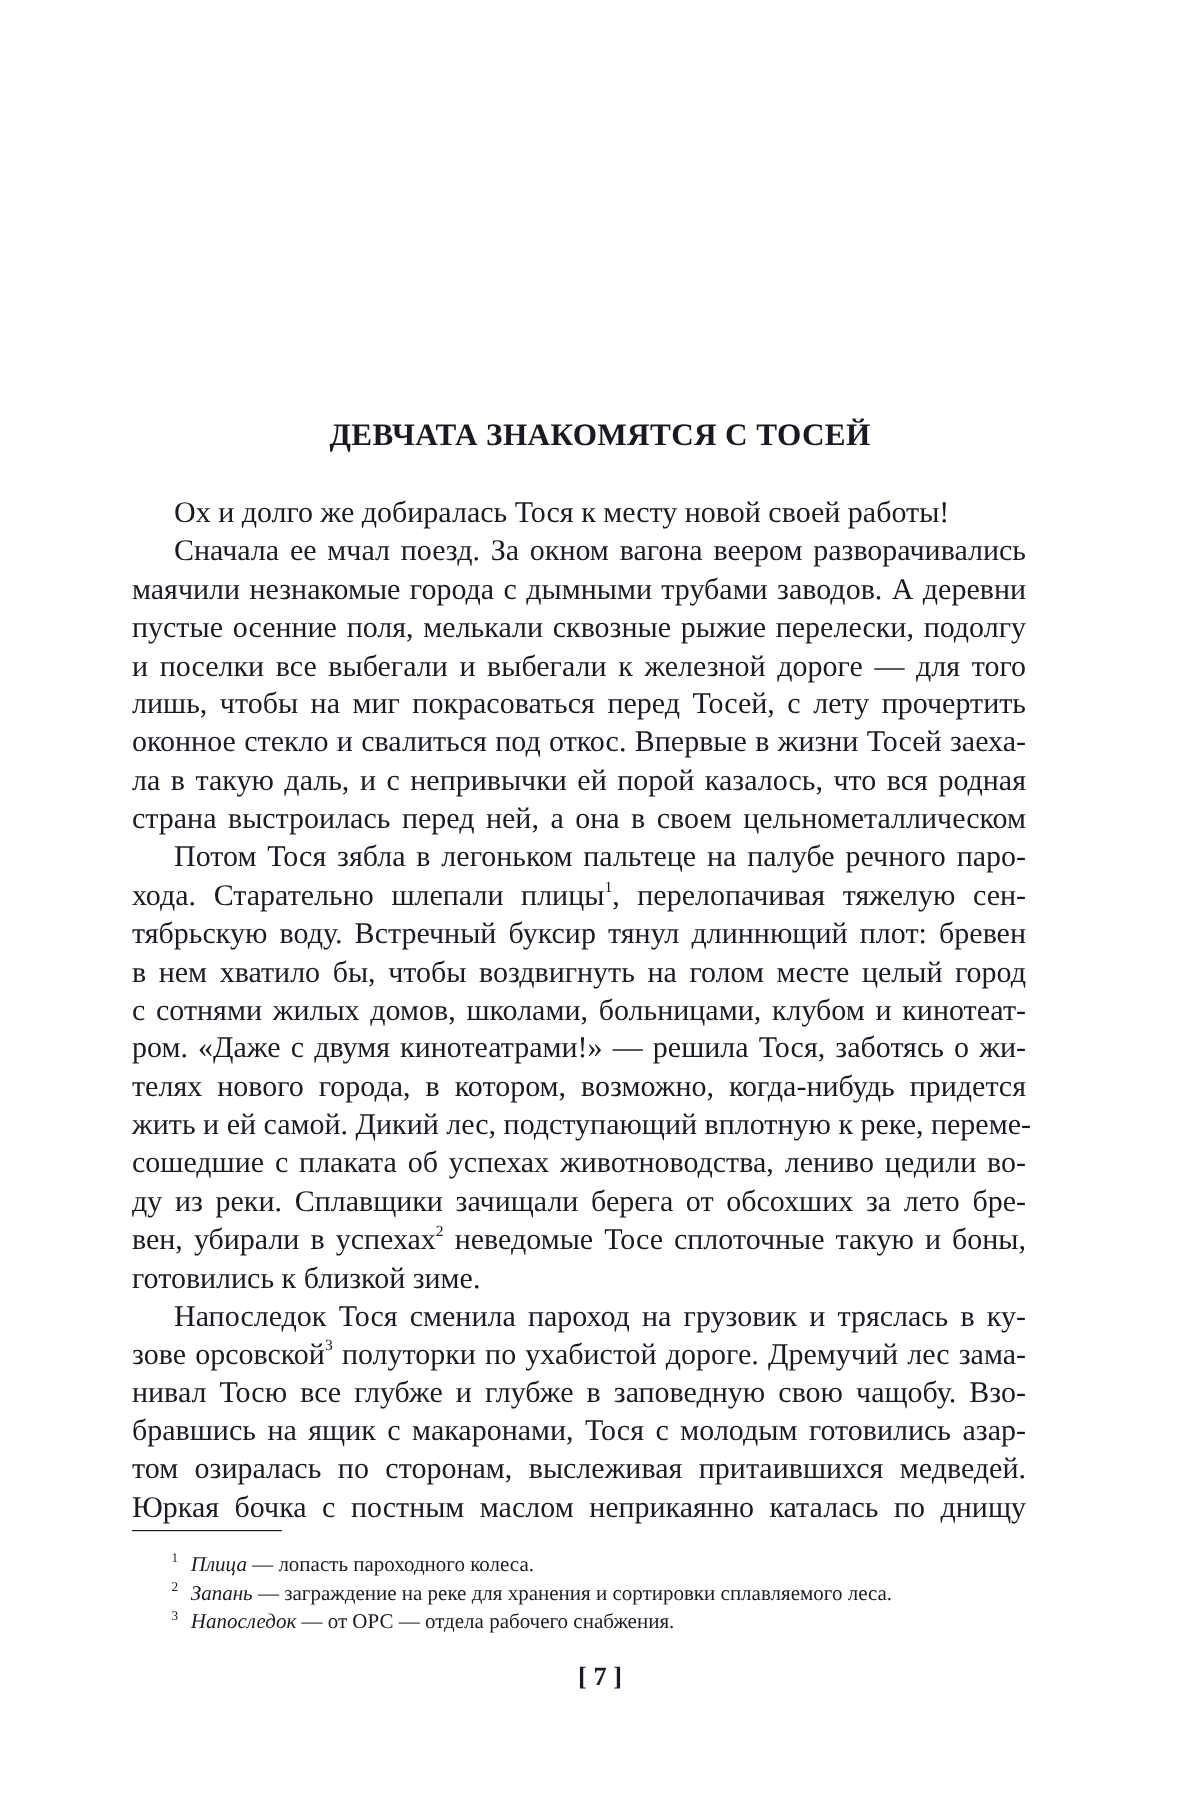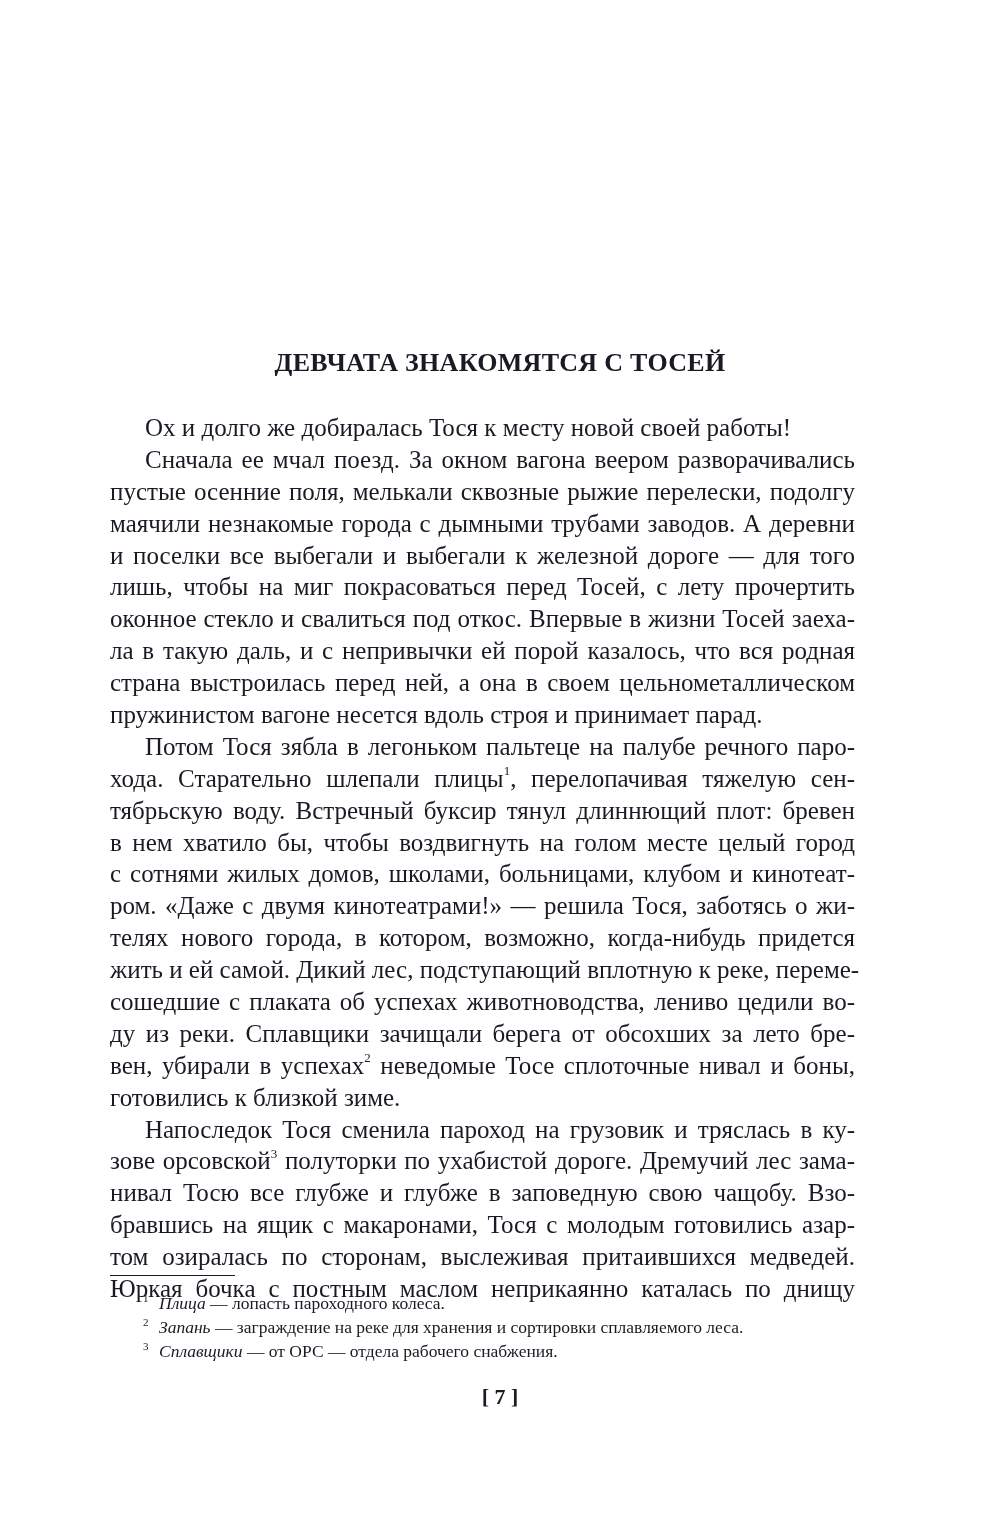--- a/index.html
+++ b/index.html
@@ -97,57 +97,56 @@
   <h1 class="chapter-title">ДЕВЧАТА ЗНАКОМЯТСЯ С ТОСЕЙ</h1>
 
   <div class="body-text">
 
     <p class="para">
       <span class="line indent last">Ох и долго же добиралась Тося к месту новой своей работы!</span>
     </p>
 
     <p class="para">
       <span class="line indent">Сначала ее мчал поезд. За окном вагона веером разворачивались</span>
+      <span class="line">маячили незнакомые города с дымными трубами заводов. А деревни</span>
       <span class="line">пустые осенние поля, мелькали сквозные рыжие перелески, подолгу</span>
-      <span class="line">маячили незнакомые города с дымными трубами заводов. А деревни</span>
       <span class="line">и поселки все выбегали и выбегали к железной дороге — для того</span>
       <span class="line">лишь, чтобы на миг покрасоваться перед Тосей, с лету прочертить</span>
       <span class="line">оконное стекло и свалиться под откос. Впервые в жизни Тосей заеха-</span>
       <span class="line">ла в такую даль, и с непривычки ей порой казалось, что вся родная</span>
       <span class="line">страна выстроилась перед ней, а она в своем цельнометаллическом</span>
-      <span class="line last">пружинистом вагоне несется вдоль строя и принимает парад.</span>
     </p>
 
     <p class="para">
       <span class="line indent">Потом Тося зябла в легоньком пальтеце на палубе речного паро-</span>
       <span class="line"><span>хода. Старательно шлепали плицы</span><sup class="fn">1</sup><span>, перелопачивая тяжелую сен-</span></span>
       <span class="line">тябрьскую воду. Встречный буксир тянул длиннющий плот: бревен</span>
       <span class="line">в нем хватило бы, чтобы воздвигнуть на голом месте целый город</span>
       <span class="line">с сотнями жилых домов, школами, больницами, клубом и кинотеат-</span>
       <span class="line">ром. «Даже с двумя кинотеатрами!» — решила Тося, заботясь о жи-</span>
       <span class="line">телях нового города, в котором, возможно, когда-нибудь придется</span>
       <span class="line">жить и ей самой. Дикий лес, подступающий вплотную к реке, переме-</span>
       <span class="line">сошедшие с плаката об успехах животноводства, лениво цедили во-</span>
       <span class="line">ду из реки. Сплавщики зачищали берега от обсохших за лето бре-</span>
-      <span class="line"><span>вен, убирали в успехах</span><sup class="fn">2</sup><span> неведомые Тосе сплоточные нивал и боны,</span></span>
+      <span class="line"><span>вен, убирали в успехах</span><sup class="fn">2</sup><span> неведомые Тосе сплоточные такую и боны,</span></span>
       <span class="line last">готовились к близкой зиме.</span>
     </p>
 
     <p class="para">
       <span class="line indent">Напоследок Тося сменила пароход на грузовик и тряслась в ку-</span>
       <span class="line"><span>зове орсовской</span><sup class="fn">3</sup><span> полуторки по ухабистой дороге. Дремучий лес зама-</span></span>
       <span class="line">нивал Тосю все глубже и глубже в заповедную свою чащобу. Взо-</span>
       <span class="line">бравшись на ящик с макаронами, Тося с молодым готовились азар-</span>
       <span class="line">том озиралась по сторонам, выслеживая притаившихся медведей.</span>
       <span class="line">Юркая бочка с постным маслом неприкаянно каталась по днищу</span>
     </p>
   </div>
 
   <div class="fn-rule"></div>
 
   <div class="footnotes">
     <span class="footnote"><span class="fn-num">1</span><span class="term">Плица</span><span> — лопасть пароходного колеса.</span></span>
     <span class="footnote"><span class="fn-num">2</span><span class="term">Запань</span><span> — заграждение на реке для хранения и сортировки сплавляемого леса.</span></span>
-    <span class="footnote"><span class="fn-num">3</span><span class="term">Сплавщики</span><span> — от ОРС — отдела рабочего снабжения.</span></span>
+    <span class="footnote"><span class="fn-num">3</span><span class="term">Напоследок</span><span> — от ОРС — отдела рабочего снабжения.</span></span>
   </div>
 
   <div class="page-number">[ 7 ]</div>
 </div>
 
 </body></html>

